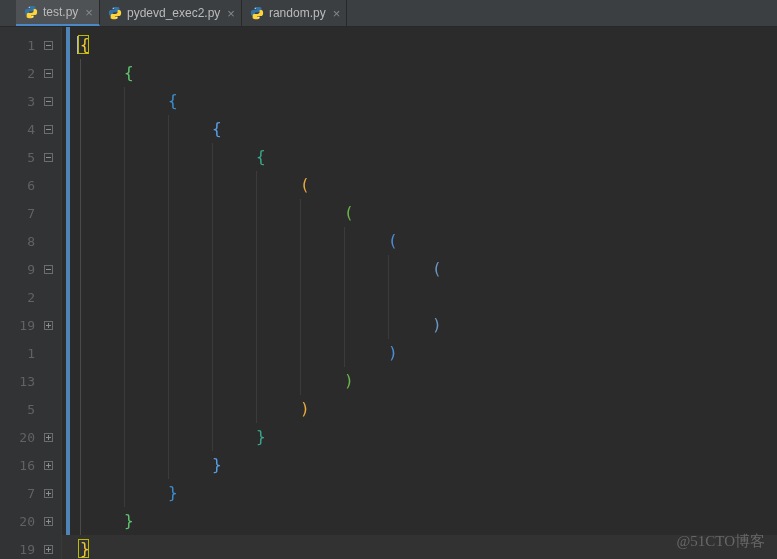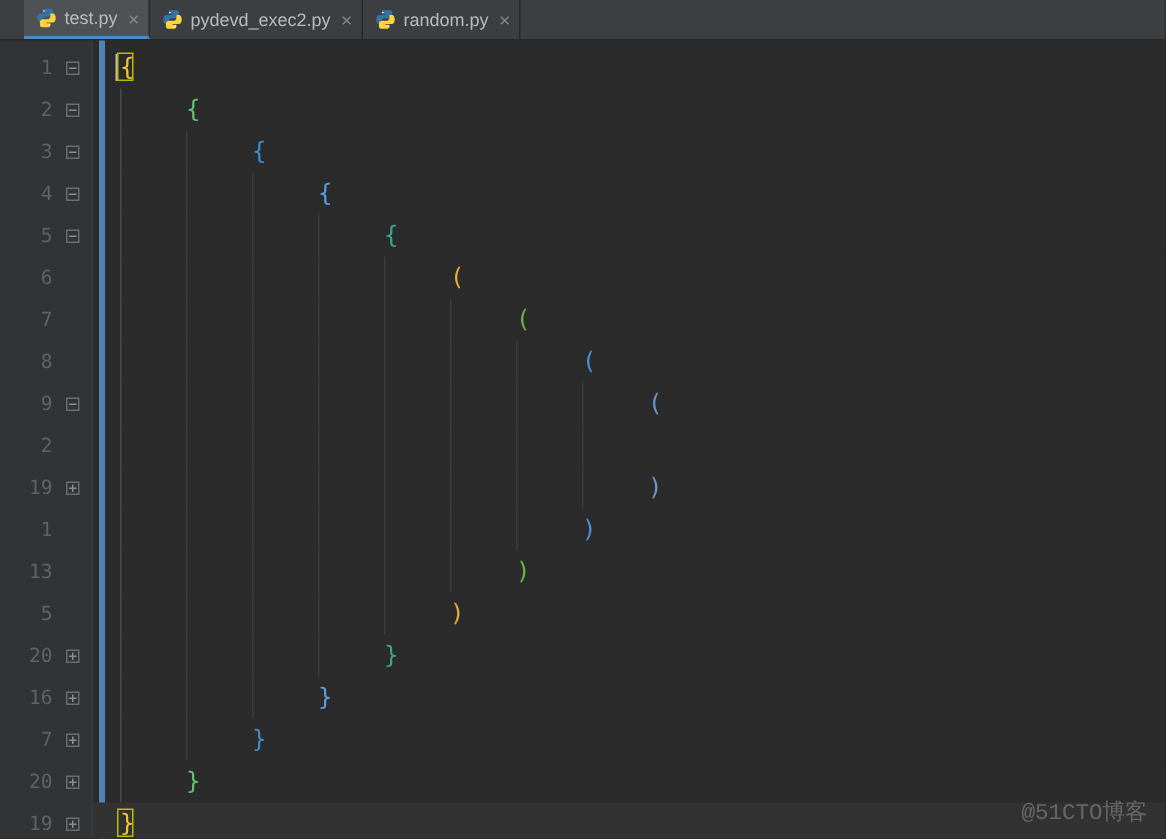--- a/index.html
+++ b/index.html
@@ -155,21 +155,21 @@
       bottom: 0;
       width: 4px;
       background: #4e84b6;
     }
     .watermark {
       position: absolute;
       right: 12px;
       bottom: 8px;
       color: rgba(200,200,200,0.35);
       font-size: 15px;
-      font-family: Liberation Mono, monospace;
+      font-family: Liberation Serif, serif;
       pointer-events: none;
     }
   </style>
 </head>
 <body>
 
 <div class="tab-bar" id="tab-bar">
     <div class="tab active">
       <svg class="py-icon" viewBox="0 0 16 16">
         <path fill="#3673a5" d="M7.5 1C5 1 5 2.5 5 2.5V4h3v.6H3.5S1 4.2 1 8s2.5 3.4 2.5 3.4H5V9.5S4.9 7 7.4 7h3.1s2.5.1 2.5-2.4V2.5S13.2 1 10.5 1H7.5z"></path>

